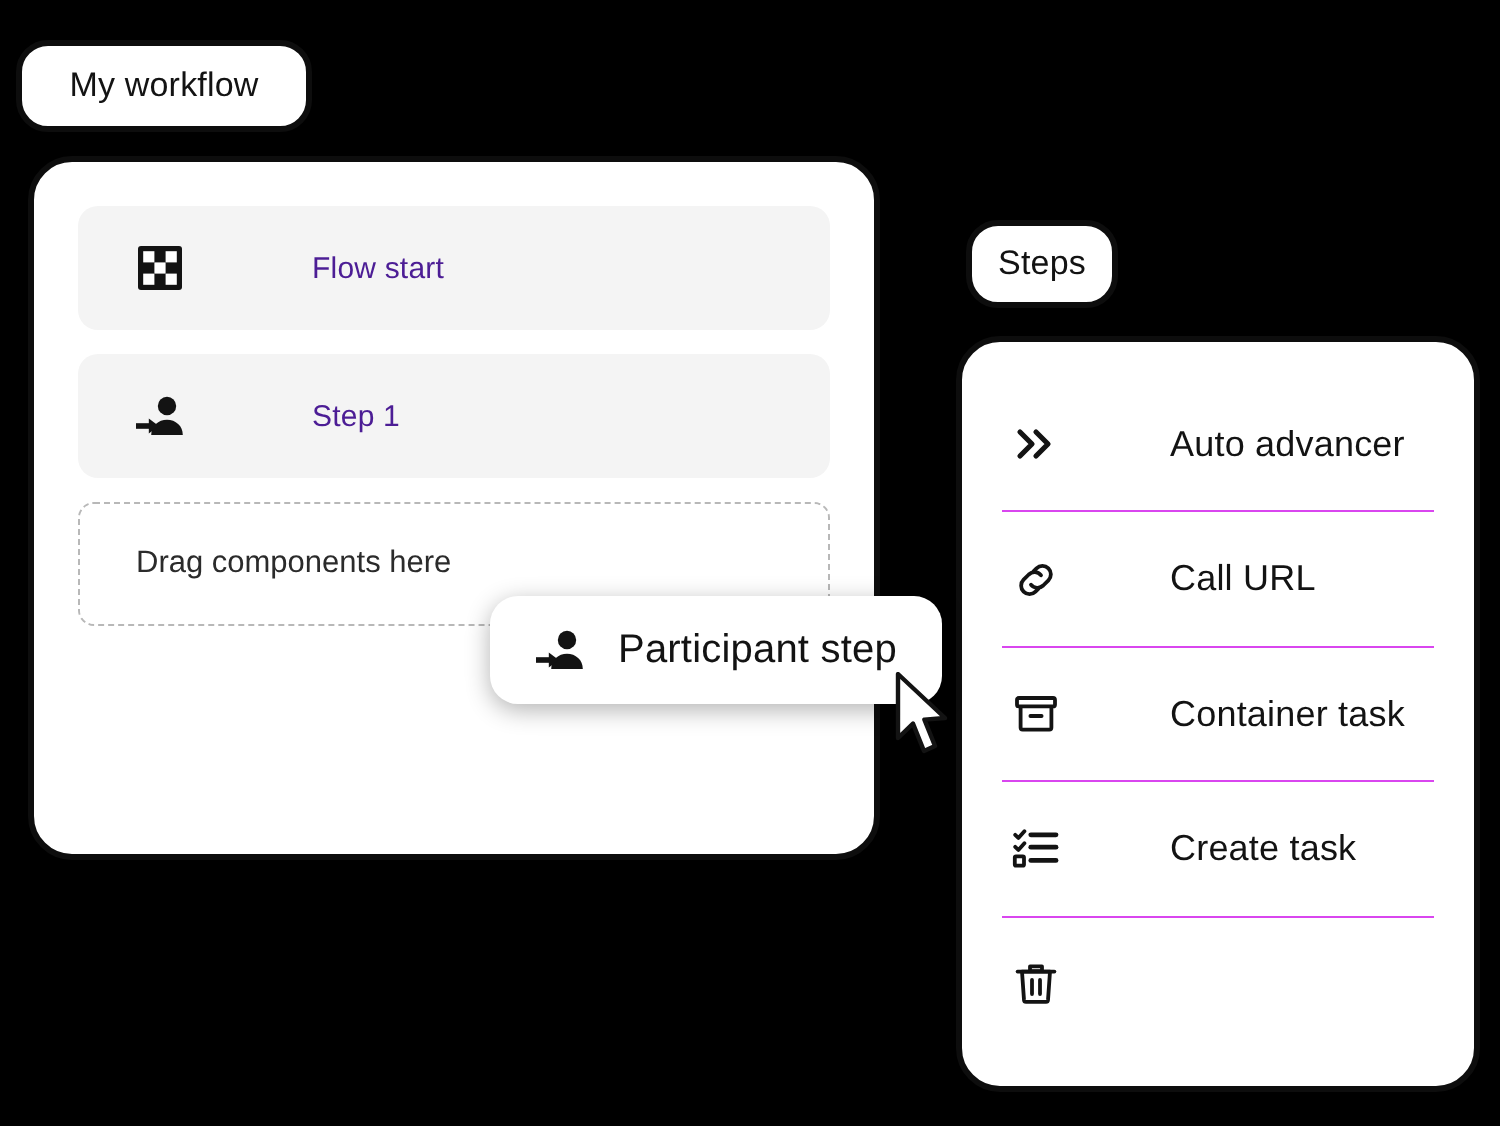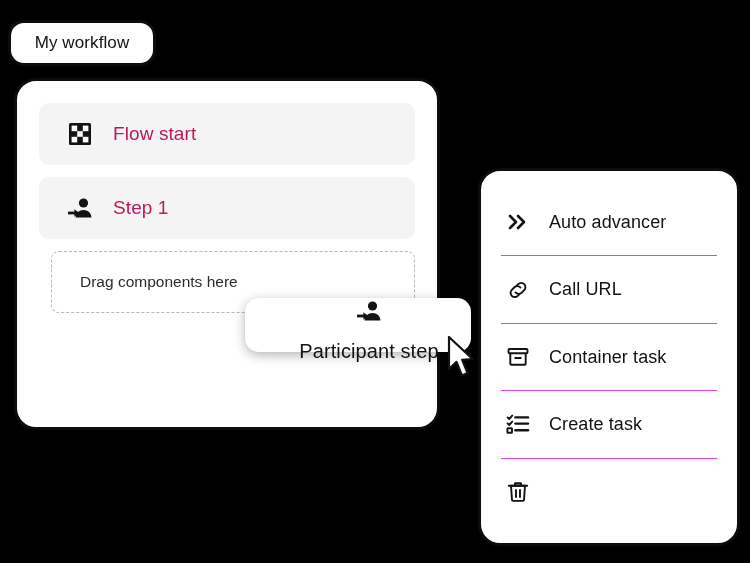--- a/index.html
+++ b/index.html
@@ -54,33 +54,33 @@
   .flow-row {
     background: #f4f4f4;
     border-radius: 10px;
     height: 62px;
     display: flex;
     align-items: center;
     padding-left: 28px;
     gap: 20px;
   }
   .flow-row .row-label {
-    font-size: 19px;
-    color: #be185d;
-    letter-spacing: 0.1px;
+    font-size: 15px;
+    color: #4c1d95;
+    letter-spacing: 0.1px;
+    margin-left: 43px;
   }
   .drop-zone {
     border: 1.5px dashed #b8b8b8;
     border-radius: 8px;
     height: 62px;
     display: flex;
     align-items: center;
     padding-left: 28px;
     background: #ffffff;
-    margin-left: 12px;
   }
   .drop-zone .row-label {
     font-size: 15.5px;
     color: #2b2b2b;
   }
 
   
   .icon-box {
     width: 26px; height: 26px;
     display: flex; align-items: center; justify-content: center;
@@ -99,36 +99,36 @@
     display: flex;
     align-items: center;
     gap: 18px;
     padding-left: 4px;
   }
   .menu-item + .menu-item { border-top: 1px solid #d946ef; }
   .menu-item .menu-label {
     font-size: 18px;
     color: #131313;
     letter-spacing: 0.1px;
+    margin-left: 36px;
   }
 
   
   #drag-chip {
     position: absolute;
     left: 245px; top: 298px;
     width: 226px; height: 54px;
     background: #ffffff;
     border-radius: 14px;
     display: flex;
     align-items: center;
     gap: 16px;
     padding-left: 22px;
     box-shadow: 0 3px 12px rgba(0,0,0,0.30);
     z-index: 8;
-    flex-direction: column;
   }
   #drag-chip .chip-label {
     font-size: 20px;
     color: #131313;
     letter-spacing: 0.1px;
   }
 
   
   #cursor {
     position: absolute;
@@ -177,20 +177,23 @@
       </div>
 
       <div class="drop-zone">
         <span class="row-label">Drag components here</span>
       </div>
 
 
     </div>
   </div>
 
+  <div class="tab-pill" id="steps-tab">
+    <span>Steps</span>
+  </div>
 
   <div class="panel" id="steps-panel">
     <div class="menu-list">
 
       <div class="menu-item">
         <span class="icon-box">
           <svg width="24" height="24" viewBox="0 0 24 24" fill="none" stroke="#131313" stroke-width="2.6" stroke-linecap="round" stroke-linejoin="round">
             <polyline points="4,6 10,12 4,18"></polyline>
             <polyline points="12,6 18,12 12,18"></polyline>
           </svg>

